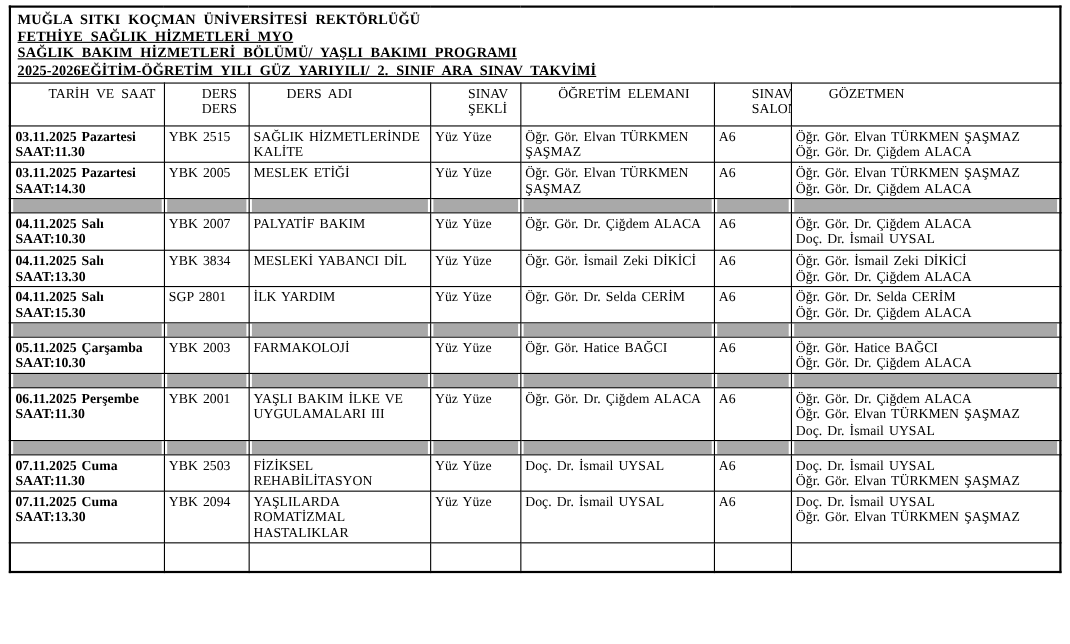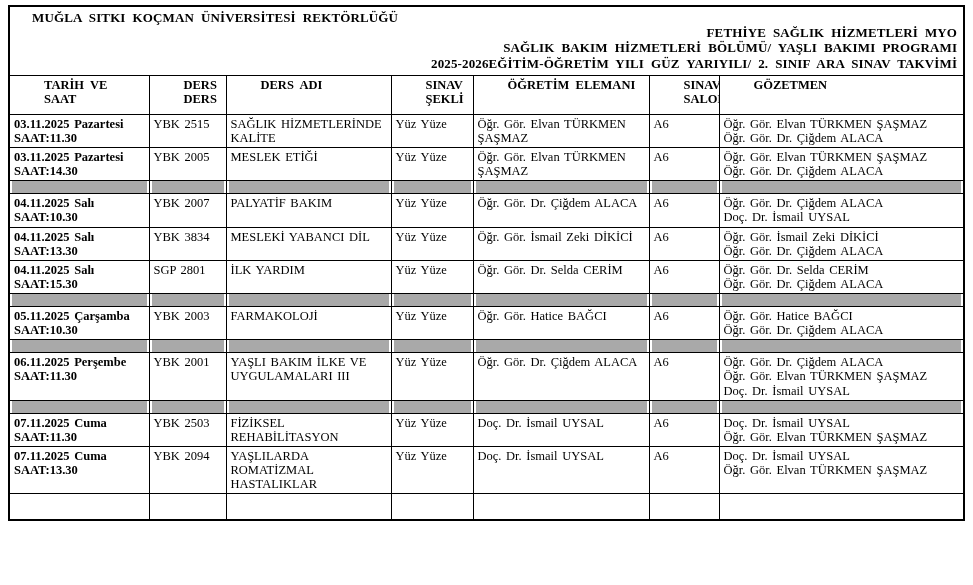--- a/index.html
+++ b/index.html
@@ -27,26 +27,26 @@
     padding: 2px 4px;
     font-size: 12.5px;
     line-height: 1.13;
     text-align: left;
     word-spacing: 0.12em;
     overflow: hidden;
   }
 
   
   td.title-cell { padding: 3px 6px 4px 6px; }
-  .title-line { font-weight: bold; font-size: 13px; line-height: 1.17; word-spacing: 0.28em; letter-spacing: 0.01em; margin-left: 16px; }
-  .t-center { text-align: right; }
+  .title-line { font-weight: bold; font-size: 13px; line-height: 1.17; word-spacing: 0.28em; letter-spacing: 0.01em; }
+  .t-center { text-align: left; text-decoration: underline; }
 
   
   .schedule th {
-    font-weight: bold;
+    font-weight: normal;
     height: 34px;
     word-spacing: 0.25em;
     padding-left: 34px;
   }
 
   
   tr.exam-row { height: 24px; }
   td.c-date { font-weight: bold; }
   td.c-instr, td.c-proctor { white-space: pre-line; }
 

